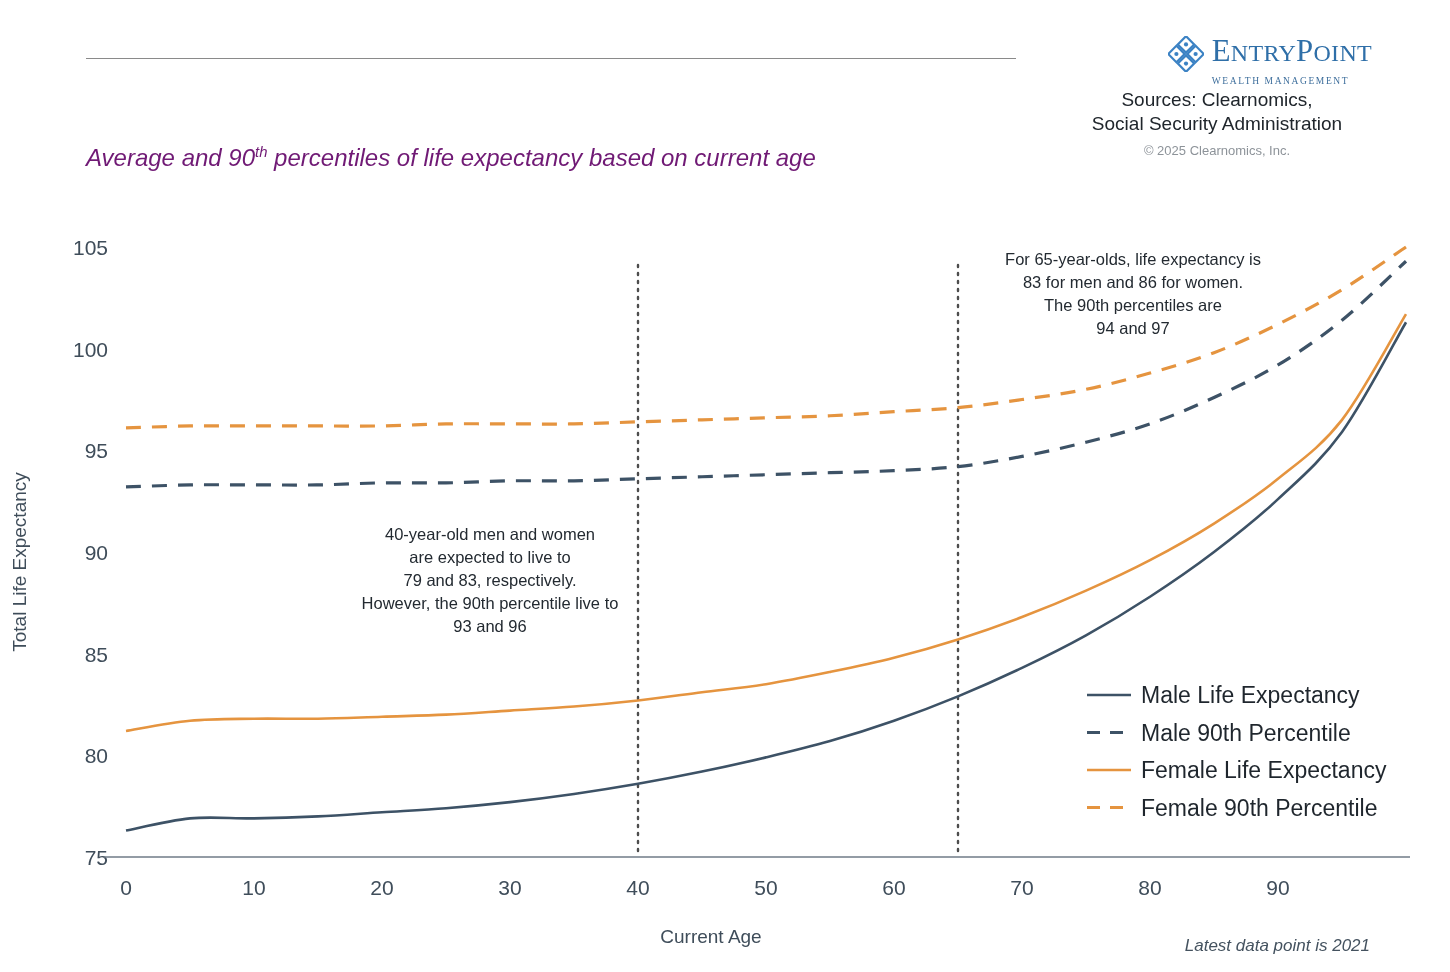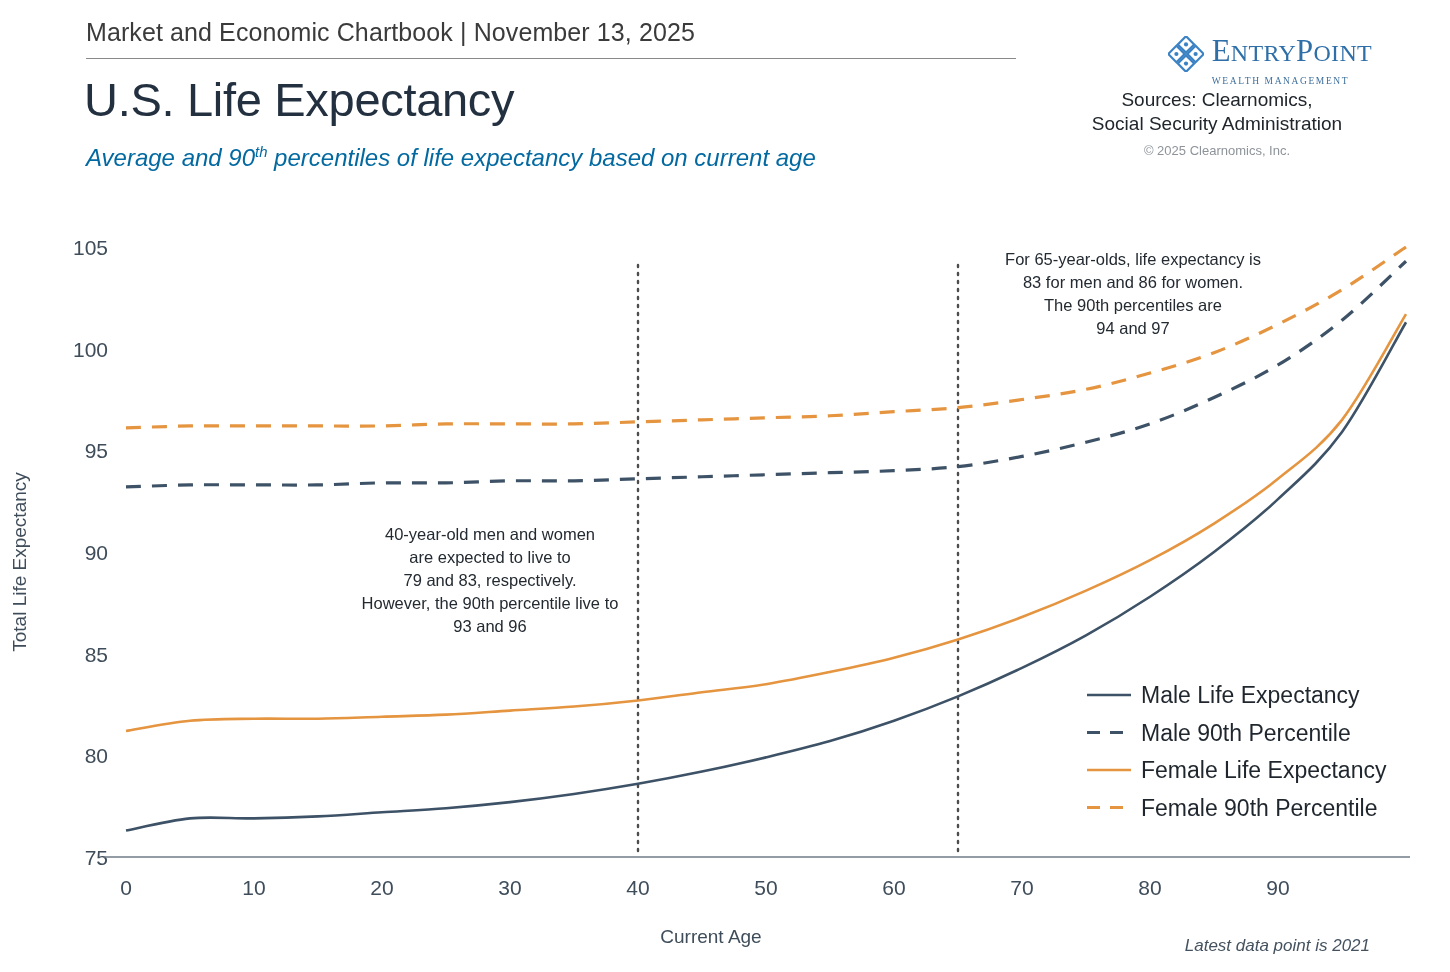--- a/index.html
+++ b/index.html
@@ -49,21 +49,21 @@
     color: #233040;
     letter-spacing: -0.3px;
     white-space: nowrap;
   }
   #page-subtitle {
     position: absolute;
     left: 86px;
     top: 144px;
     font-size: 24px;
     font-style: italic;
-    color: #0369a1;
+    color: #701a75;
     white-space: nowrap;
   }
   #page-subtitle sup {
     font-size: 0.62em;
     vertical-align: super;
   }
 
   
   #brand-block {
     position: absolute;
@@ -148,25 +148,23 @@
     font-style: italic;
     color: #44525f;
     white-space: nowrap;
   }
 </style>
 </head>
 <body>
 
 <div id="header-bar">
 
-  <div id="chartbook-line">Market and Economic Chartbook | November 13, 2025</div>
 
   <div id="header-rule"></div>
 
-  <div id="page-title">U.S. Life Expectancy</div>
 
   <div id="page-subtitle">
     <span>Average and 90</span><sup>th</sup><span> percentiles of life expectancy based on current age</span>
   </div>
 
   <div id="brand-block">
     <div id="logo-row">
       <span id="logo-mark">
         <svg width="36" height="36" viewBox="0 0 36 36">
           <g fill="none" stroke="#3b82c4" stroke-width="2.2">

